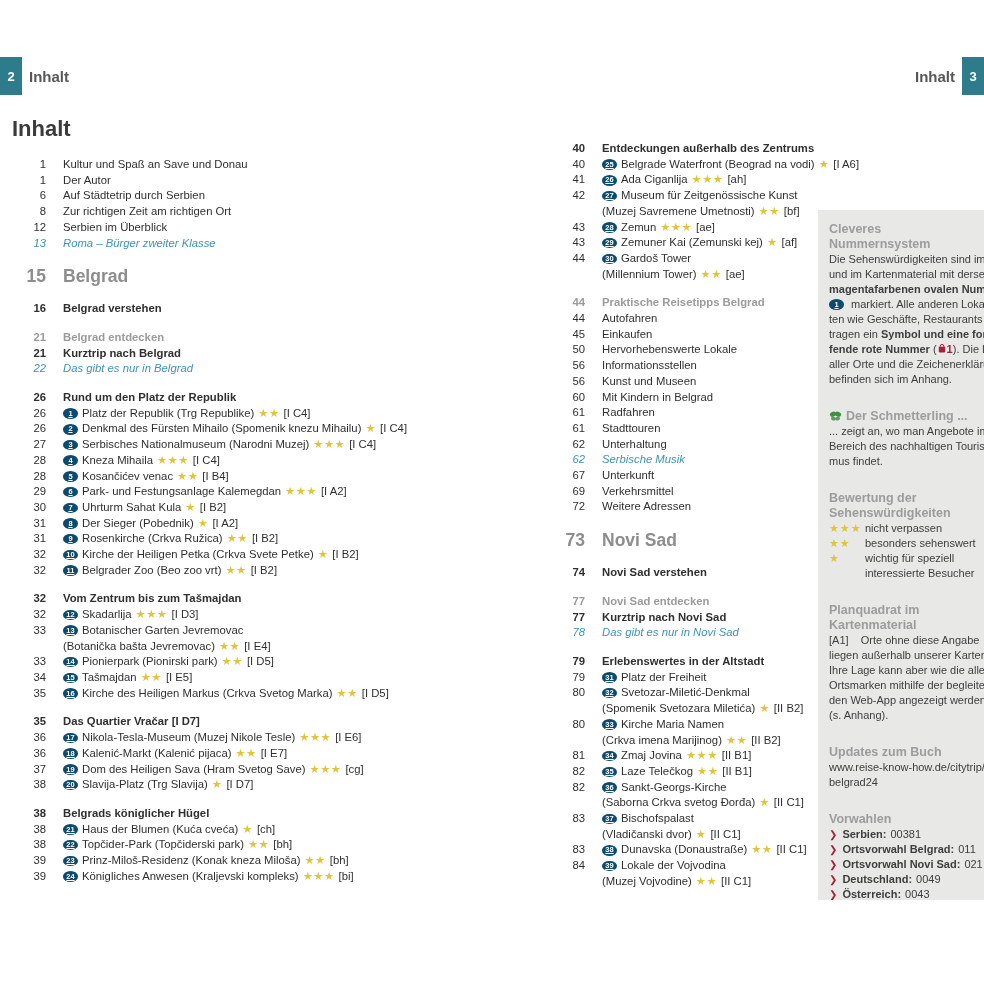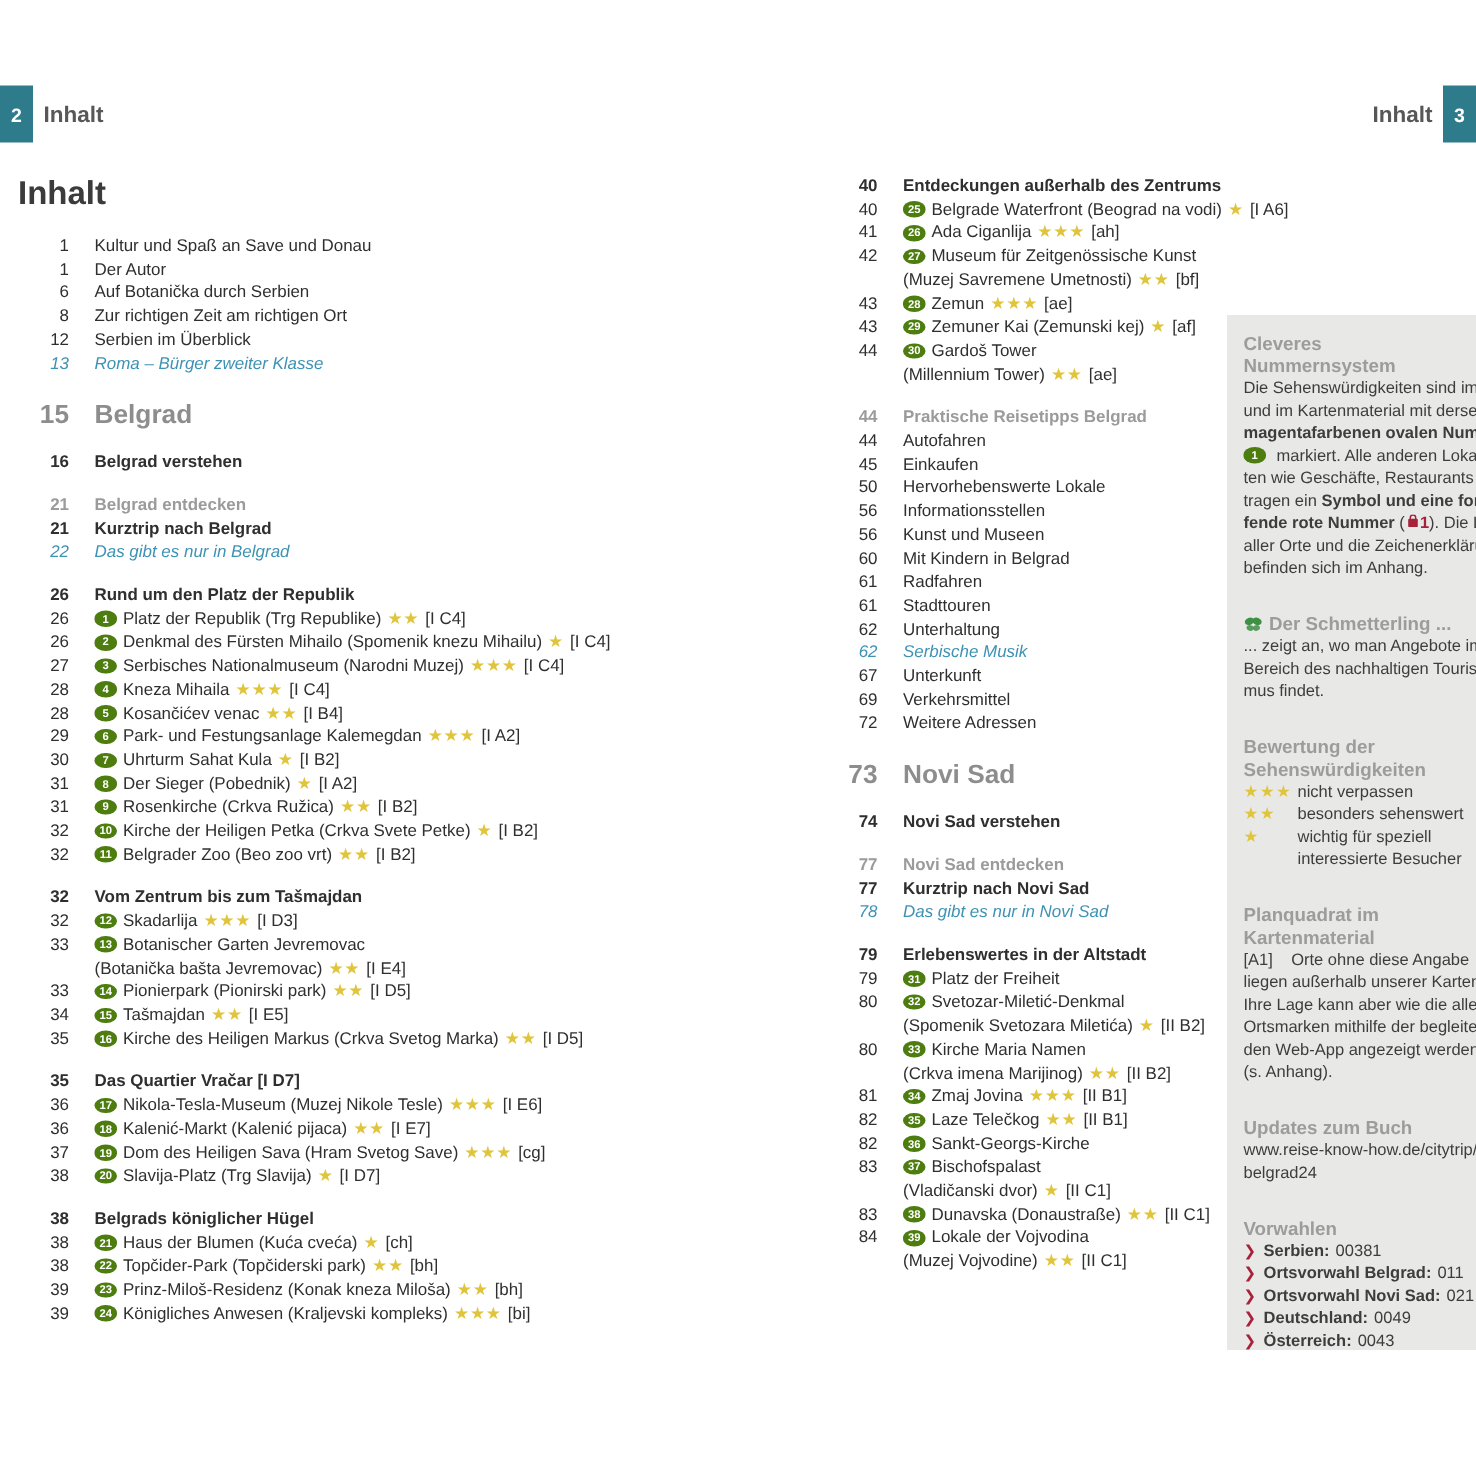--- a/index.html
+++ b/index.html
@@ -10,34 +10,34 @@
   
   .hdr{position:absolute;top:57px;height:38px;display:flex;align-items:center;}
   .hdr-l{left:0;}
   .hdr-r{right:0;}
   .hdr-box{width:22px;height:38px;background:#2e7b8c;color:#fff;font-size:13px;font-weight:bold;
     display:flex;align-items:center;justify-content:center;}
   .hdr-label{font-size:15px;font-weight:bold;color:#575757;margin:0 7px;}
   
   .col{position:absolute;font-size:11.3px;line-height:15.7px;}
   .col-left{left:12px;top:116px;width:535px;}
-  .col-right{left:560px;top:117px;width:275px;}
+  .col-right{left:560px;top:141px;width:275px;}
   .title{font-size:22px;font-weight:bold;color:#3b3b3b;margin:0 0 15px 0;line-height:26px;}
   .toc-row{display:flex;white-space:nowrap;}
   .toc-row.gap{margin-top:13px;}
   .pg{flex:none;width:34px;text-align:right;margin-right:17px;}
   .col-right .pg{width:25px;}
   .content{flex:1;min-width:0;}
   .bold{font-weight:bold;}
   .gray{color:#9b9b9b;font-weight:bold;}
   .blue{color:#3e92b4;font-style:italic;}
   .chapter{color:#8d8d8d;font-weight:bold;font-size:17.5px;line-height:24px;}
   .badge{display:inline-flex;align-items:center;justify-content:center;min-width:15px;height:10.5px;
-    padding:0 2px;background:#4d7c0f;color:#fff;border-radius:50%;font-size:7.5px;font-weight:bold;
-    margin-right:4px;vertical-align:1px;box-sizing:border-box;font-style:normal;}
+    padding:0 2px;background:#0c4a6e;color:#fff;border-radius:50%;font-size:7.5px;font-weight:bold;
+    margin-right:4px;vertical-align:1px;box-sizing:border-box;font-style:normal;text-decoration:underline;}
   .stars{color:#e0c53c;margin-left:4px;letter-spacing:0.5px;font-style:normal;}
   .map{margin-left:4px;}
   
   .sidebar{position:absolute;left:818px;top:210px;width:166px;height:690px;background:#e8e8e7;
     padding:12px 0 0 11px;box-sizing:border-box;overflow:hidden;font-size:11px;line-height:15px;color:#3d3d3d;}
   .sb-sec{margin-bottom:22px;}
   .sb-h{color:#9c9c9c;font-weight:bold;font-size:12.5px;line-height:15px;display:flex;align-items:center;}
   .sb-line{white-space:nowrap;}
   .sb-bold{font-weight:bold;}
   .sb-red{color:#a8213a;font-weight:bold;}
@@ -65,21 +65,21 @@
       <div class="toc-row plain">
         <span class="pg">1</span>
         <span class="content"><span class="txt">Kultur und Spaß an Save und Donau</span></span>
       </div>
       <div class="toc-row plain">
         <span class="pg">1</span>
         <span class="content"><span class="txt">Der Autor</span></span>
       </div>
       <div class="toc-row plain">
         <span class="pg">6</span>
-        <span class="content"><span class="txt">Auf Botanička durch Serbien</span></span>
+        <span class="content"><span class="txt">Auf Städtetrip durch Serbien</span></span>
       </div>
       <div class="toc-row plain">
         <span class="pg">8</span>
         <span class="content"><span class="txt">Zur richtigen Zeit am richtigen Ort</span></span>
       </div>
       <div class="toc-row plain">
         <span class="pg">12</span>
         <span class="content"><span class="txt">Serbien im Überblick</span></span>
       </div>
       <div class="toc-row blue">
@@ -366,20 +366,24 @@
       <span class="pg">81</span>
       <span class="content"><span class="badge">34</span><span class="txt">Zmaj Jovina</span><span class="stars">★★★</span><span class="map">[II B1]</span></span>
     </div>
     <div class="toc-row ">
       <span class="pg">82</span>
       <span class="content"><span class="badge">35</span><span class="txt">Laze Telečkog</span><span class="stars">★★</span><span class="map">[II B1]</span></span>
     </div>
     <div class="toc-row ">
       <span class="pg">82</span>
       <span class="content"><span class="badge">36</span><span class="txt">Sankt-Georgs-Kirche</span></span>
+    </div>
+    <div class="toc-row ">
+      <span class="pg"></span>
+      <span class="content"><span class="txt">(Saborna Crkva svetog Đorđa)</span><span class="stars">★</span><span class="map">[II C1]</span></span>
     </div>
     <div class="toc-row ">
       <span class="pg">83</span>
       <span class="content"><span class="badge">37</span><span class="txt">Bischofspalast</span></span>
     </div>
     <div class="toc-row ">
       <span class="pg"></span>
       <span class="content"><span class="txt">(Vladičanski dvor)</span><span class="stars">★</span><span class="map">[II C1]</span></span>
     </div>
     <div class="toc-row ">

